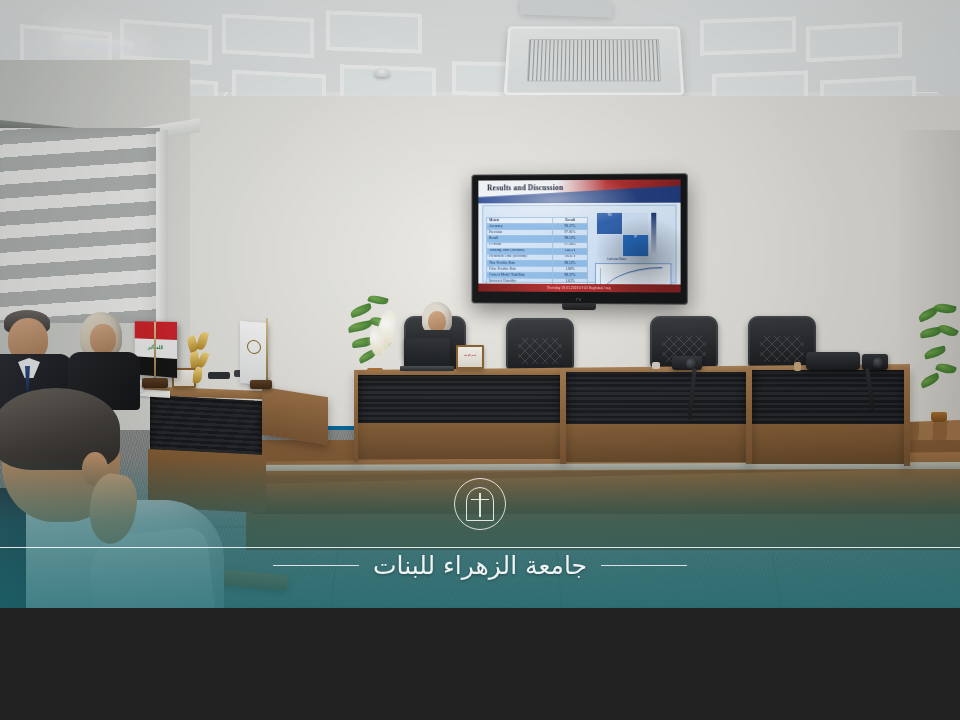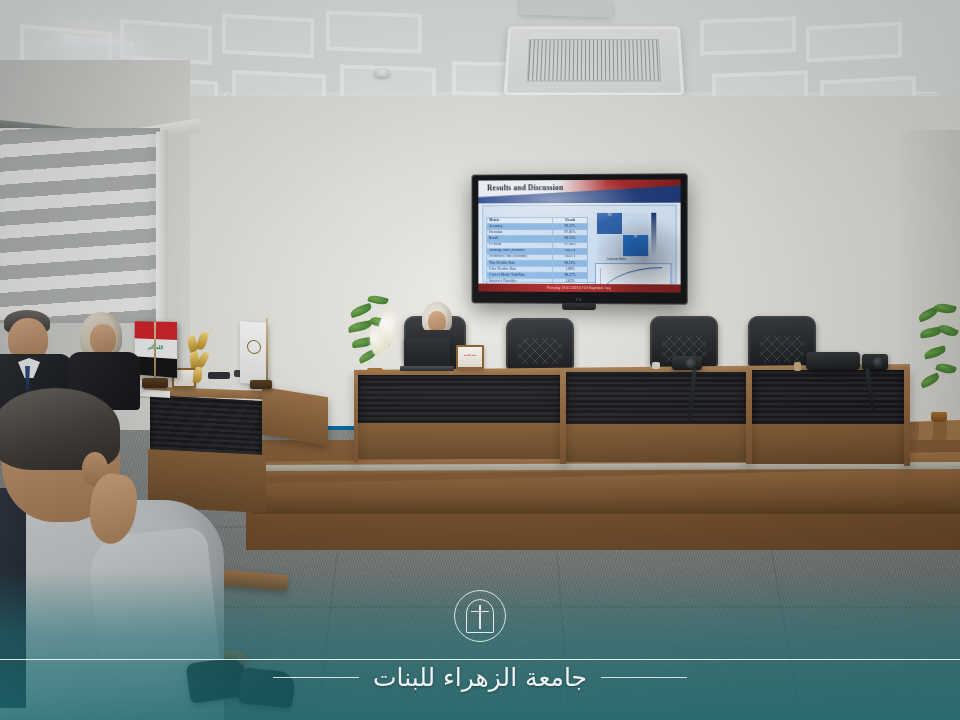--- a/index.html
+++ b/index.html
@@ -1,21 +1,21 @@
 <!DOCTYPE html>
 <html><head>
 <meta charset="utf-8">
 <style>
   * { margin:0; padding:0; box-sizing:border-box; }
   html,body { background:#222; }
   body { font-family:"Liberation Sans", sans-serif; }
 
   #scene {
     position:relative;
-    width:960px; height:720px;
+    width:960px; height:608px;
     overflow:hidden;
     background:#0369a1;
   }
 
   
   .ceiling {
     position:absolute; left:0; top:0; width:960px; height:185px;
     background:linear-gradient(#e9ecec, #dfe3e3);
     overflow:hidden;
   }

